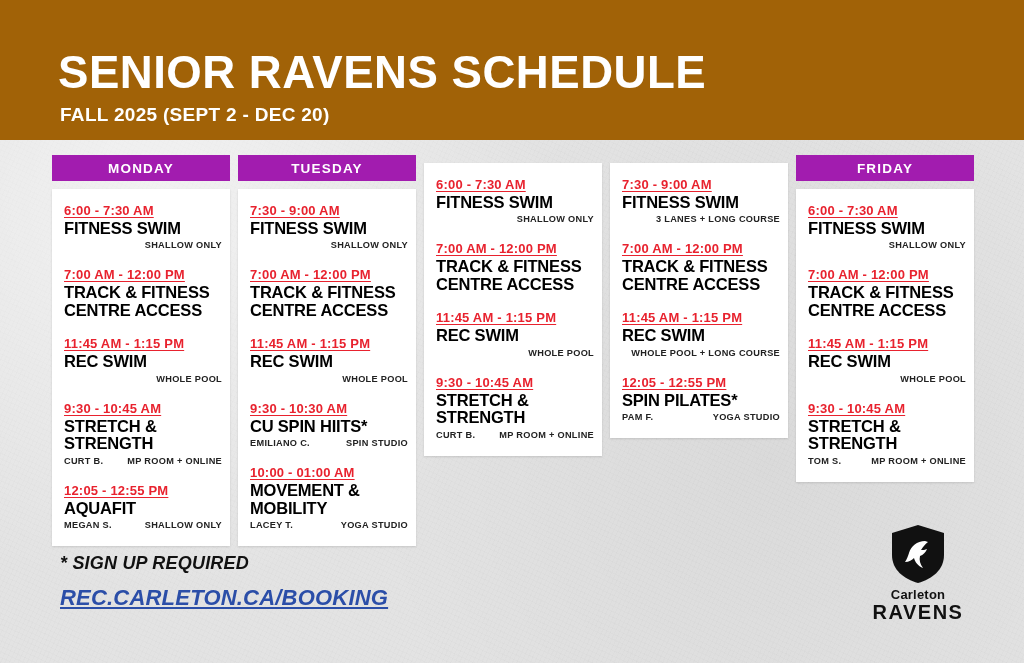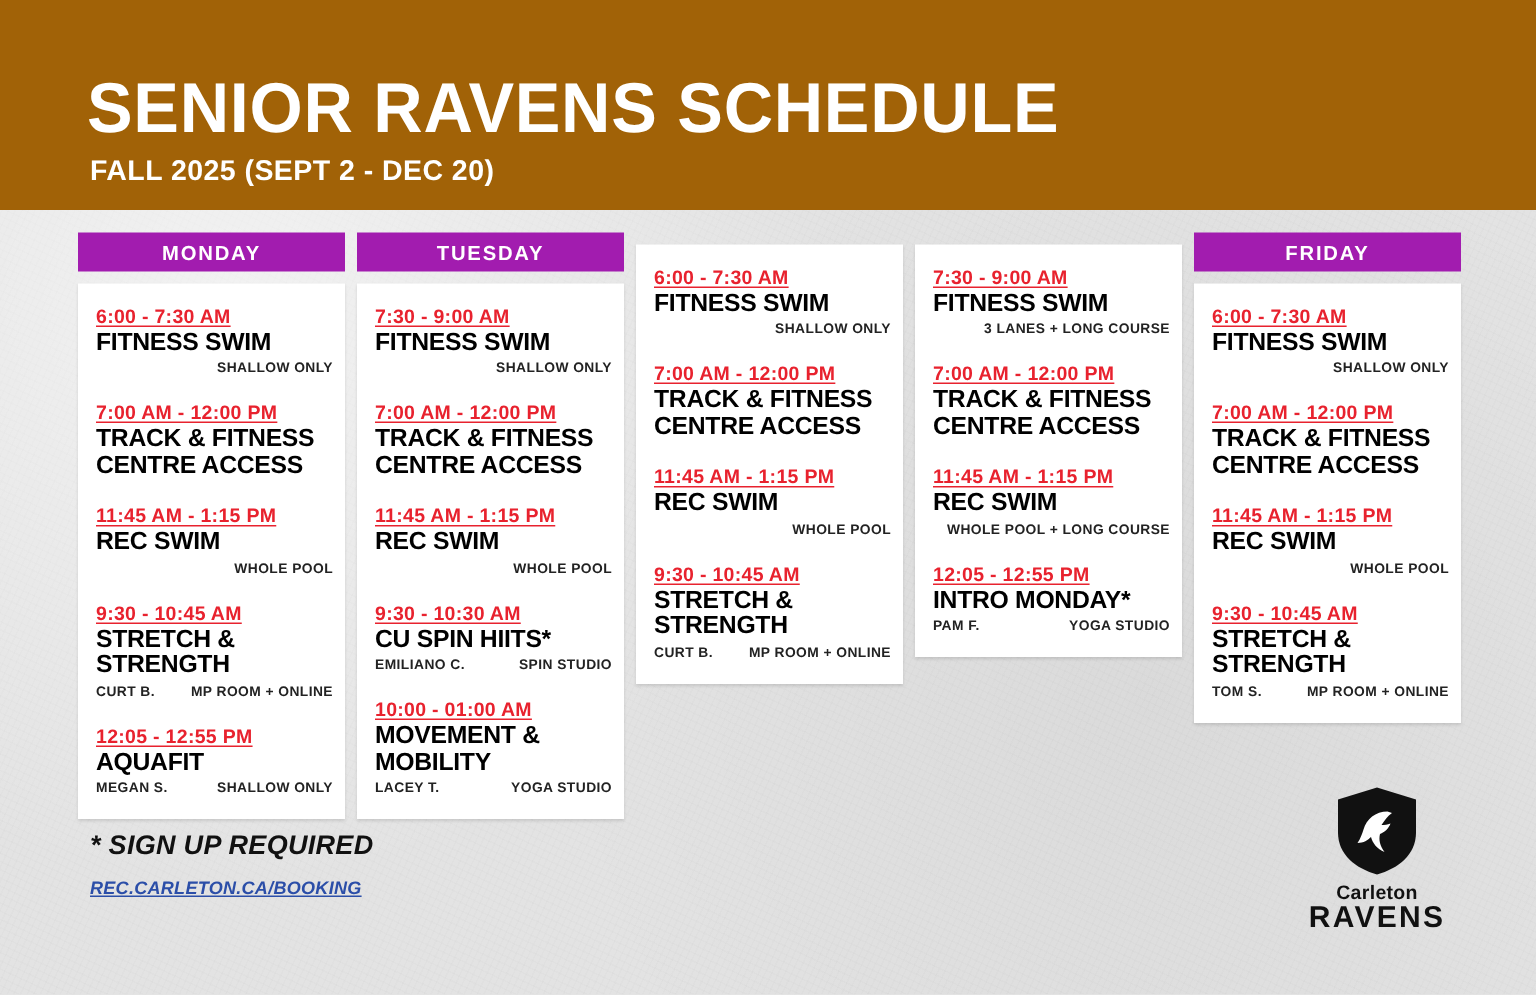--- a/index.html
+++ b/index.html
@@ -122,21 +122,21 @@
     font-size: 18px;
     font-style: italic;
     font-weight: bold;
     color: #111111;
     letter-spacing: 0.2px;
   }
   .footlink {
     position: absolute;
     left: 60px;
     top: 585px;
-    font-size: 12px;
+    font-size: 22px;
     font-style: italic;
     font-weight: bold;
     color: #2b4ea8;
     text-decoration: underline;
     letter-spacing: 0.2px;
   }
 
   .logo {
     position: absolute;
     right: 46px;
@@ -294,21 +294,21 @@
         </div>
         <div class="event">
           <div class="ev-time">11:45 AM - 1:15 PM</div>
           <div class="ev-name">REC SWIM</div>
           <div class="ev-meta only-loc">
             <span class="loc">WHOLE POOL + LONG COURSE</span>
           </div>
         </div>
         <div class="event">
           <div class="ev-time">12:05 - 12:55 PM</div>
-          <div class="ev-name">INTRO MONDAY*</div>
+          <div class="ev-name">SPIN PILATES*</div>
           <div class="ev-meta">
             <span class="instr">PAM F.</span>
             <span class="loc">YOGA STUDIO</span>
           </div>
         </div>
       </div>
     </div>
     <div class="col">
       <div class="day-head">FRIDAY</div>
       <div class="card">

